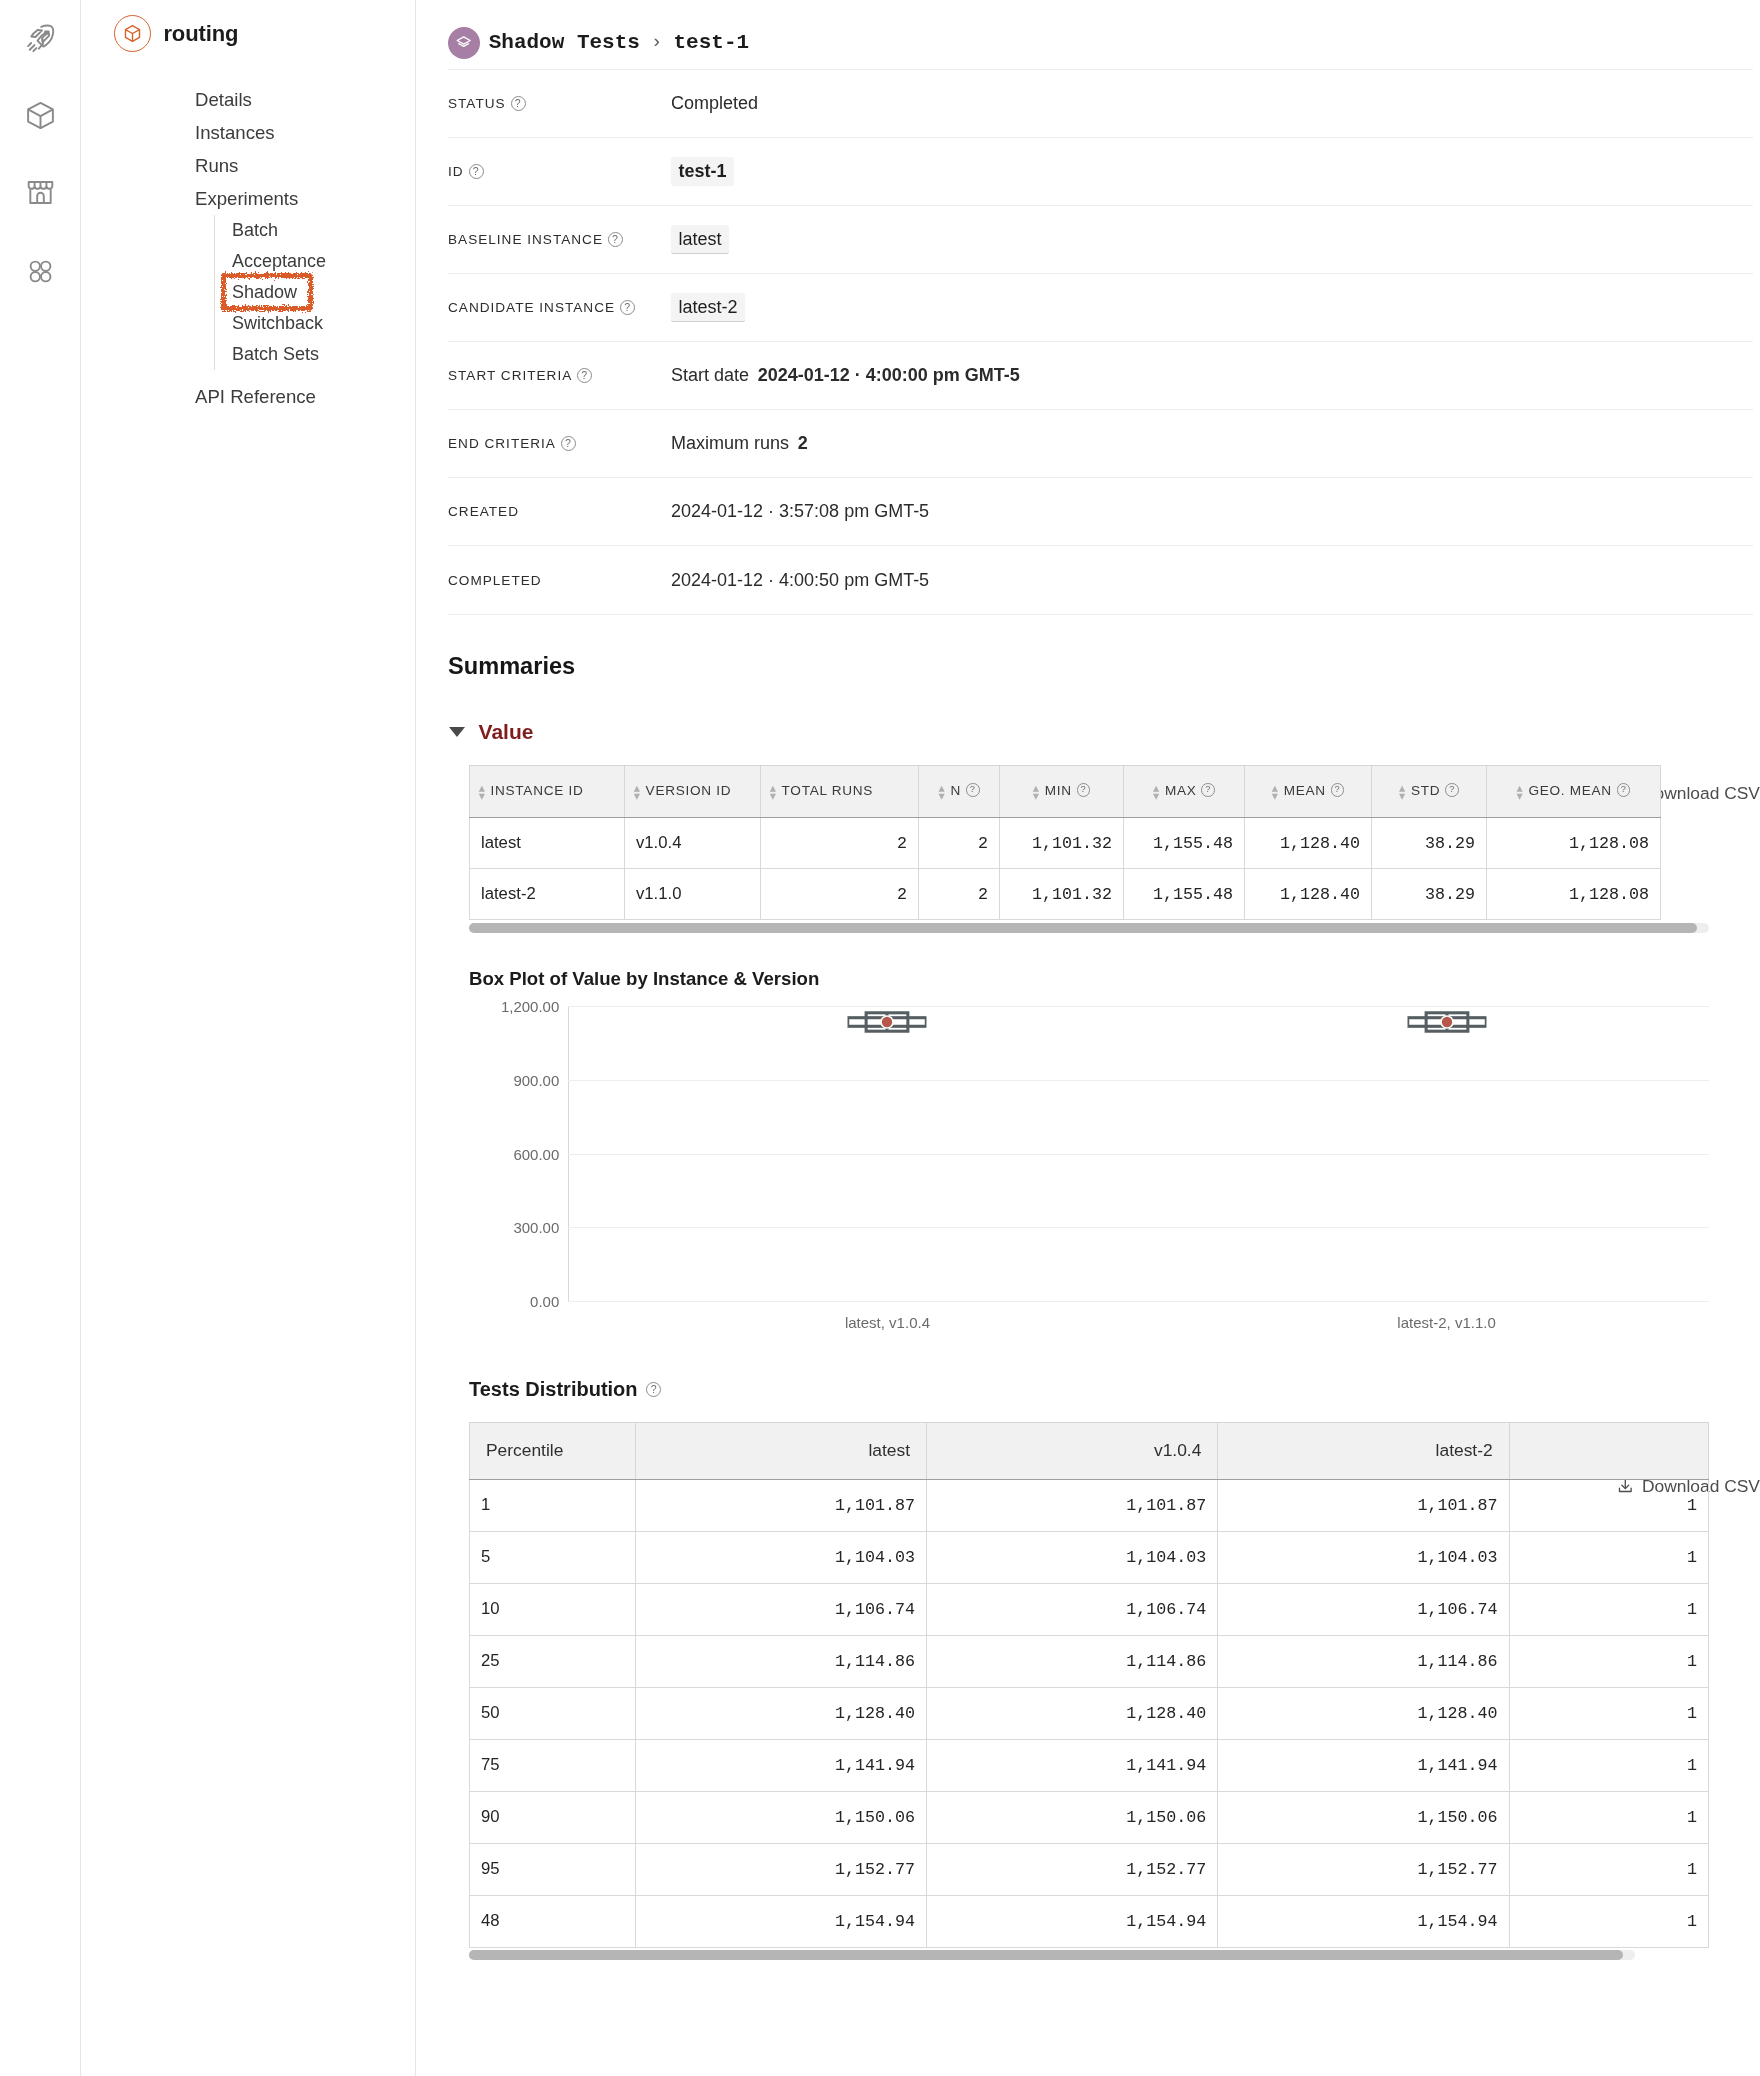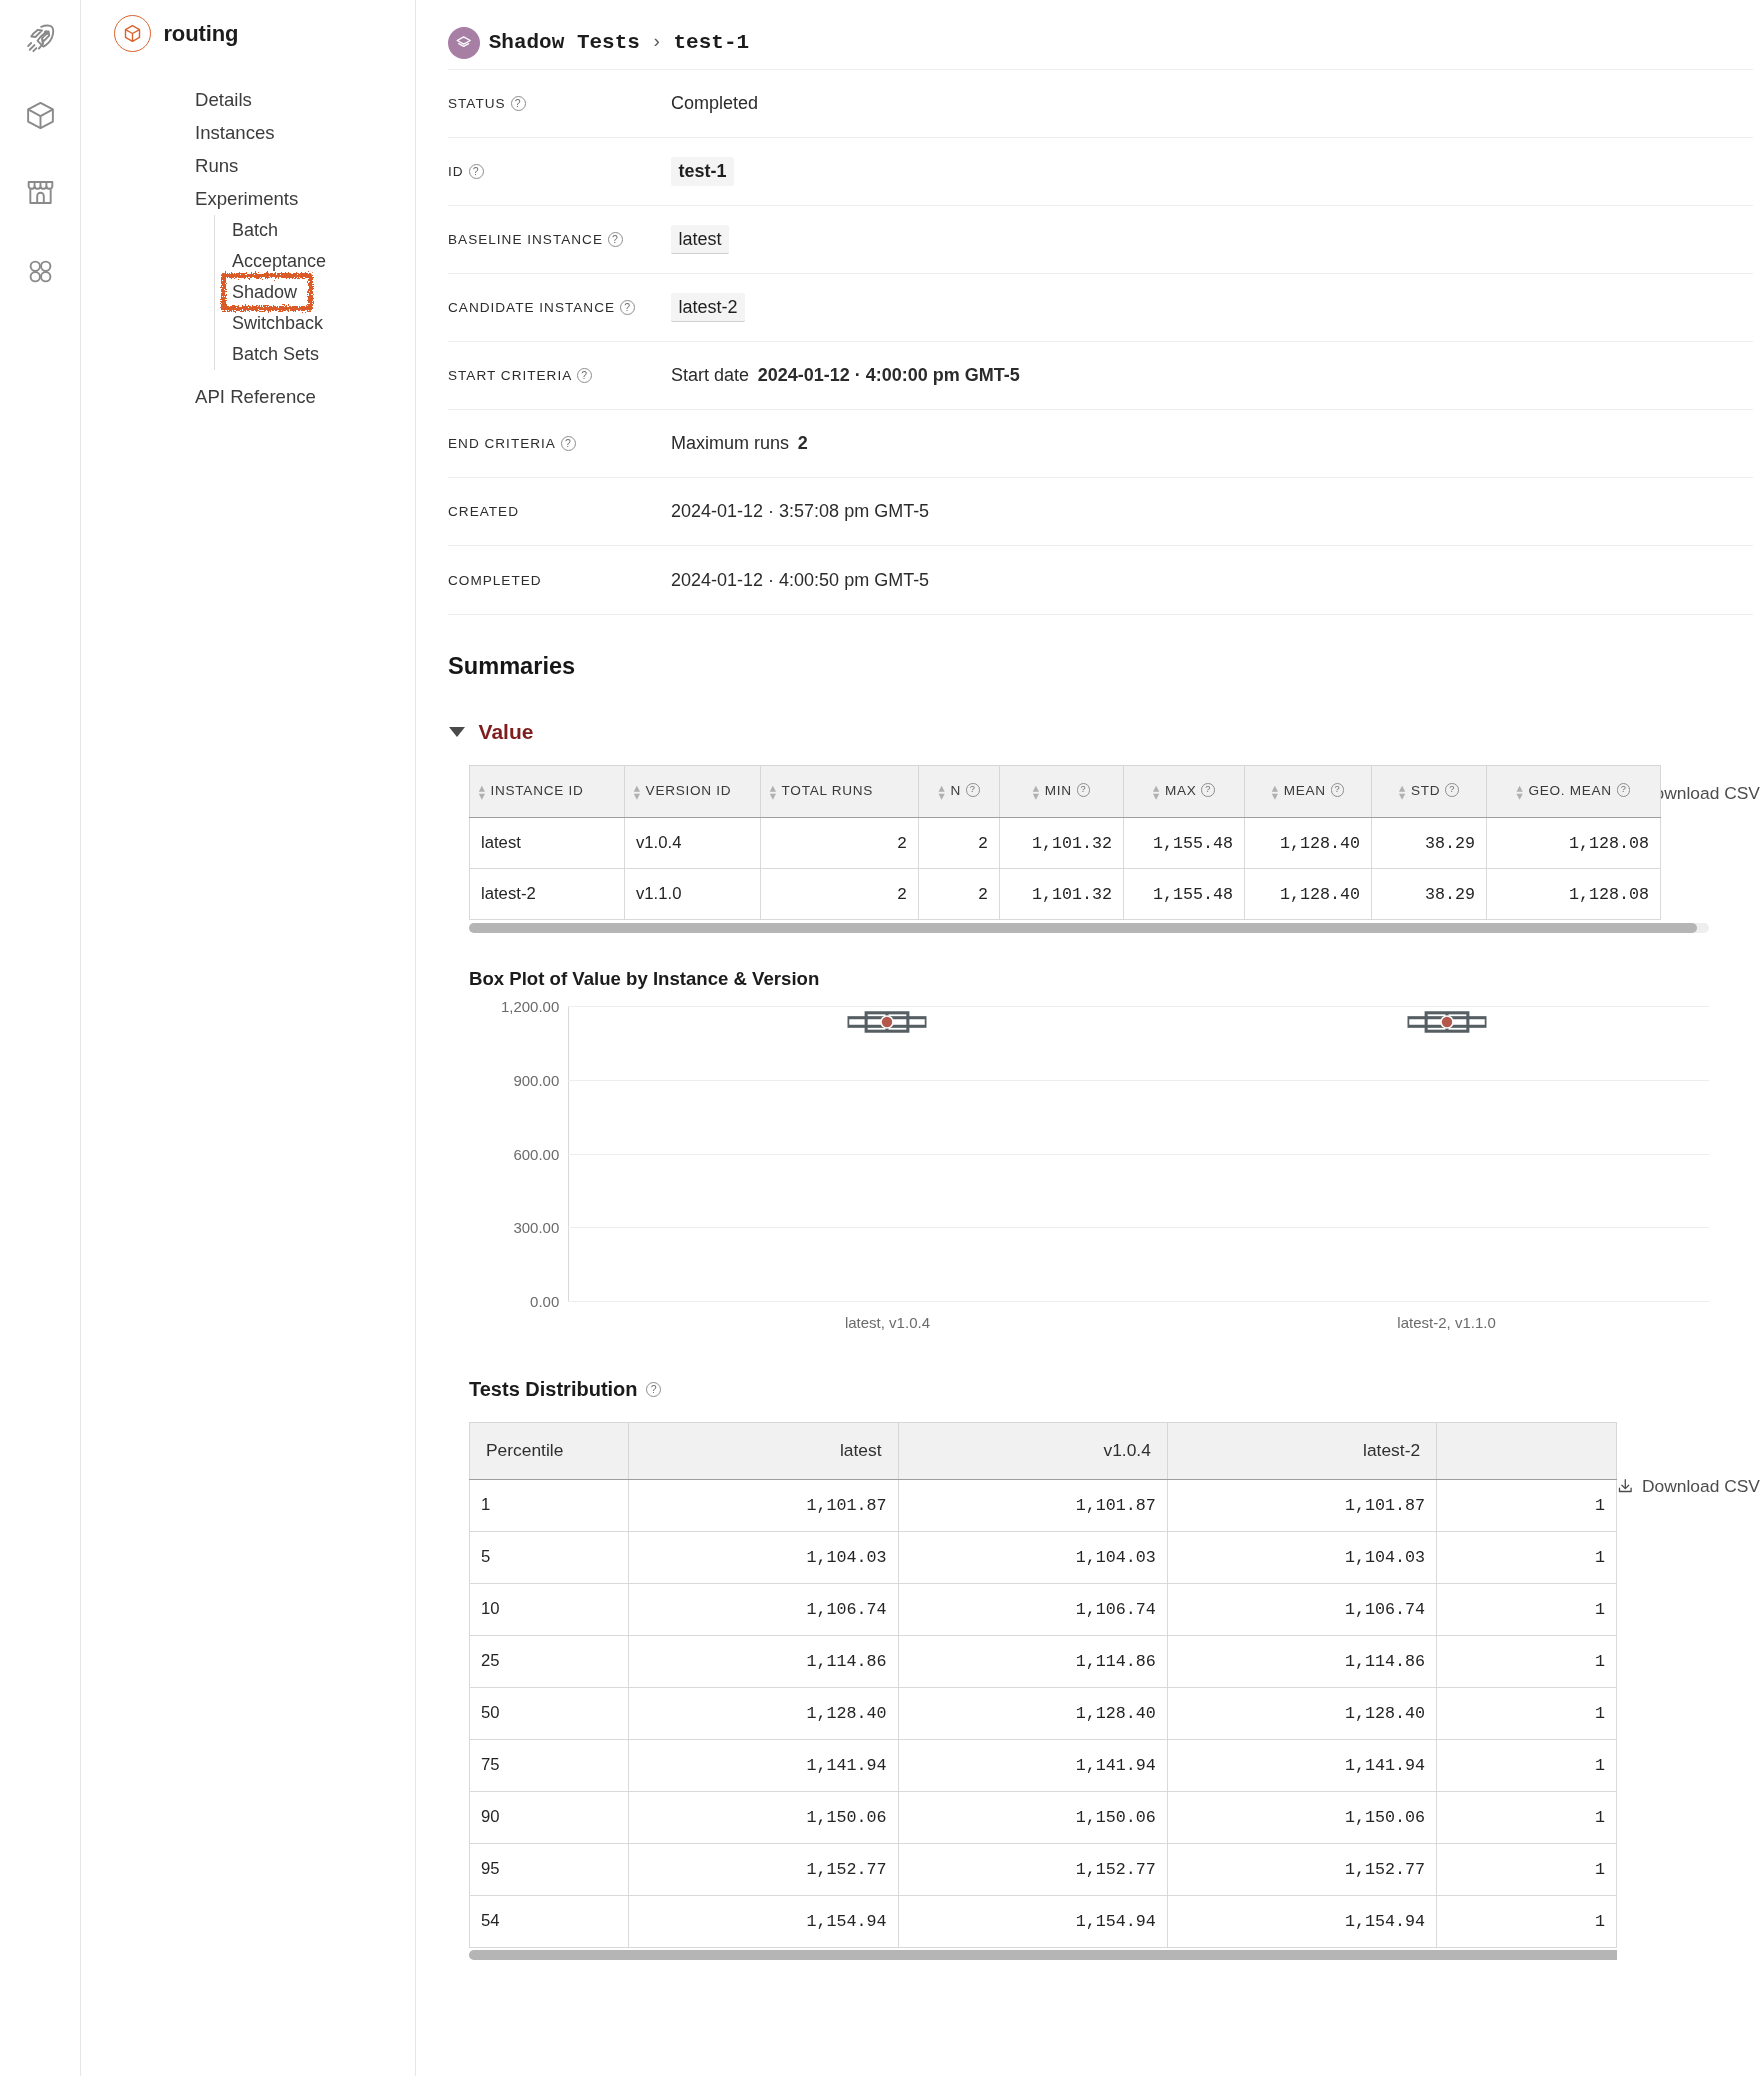--- a/index.html
+++ b/index.html
@@ -159,21 +159,21 @@
     font-size: 15px; color:#6b6b6b; white-space:nowrap;
   }
   .bp-gridline { position:absolute; left:0; right:0; height:1.2px; background:#ededed; }
   .bp-axis { position:absolute; left:0; top:0; bottom:0; width:1.2px; background:#d8d8d8; }
   .bp-xlabel { position:absolute; font-size:15px; color:#6b6b6b; transform:translateX(-50%); white-space:nowrap; }
   .bp-box { position:absolute; transform:translate(-50%,-50%); }
 
   
   #vd-head { display:flex; align-items:center; gap:8.7px; padding: 37px 0 0 52px; }
   #vd-title { font-size:20px; font-weight:700; color:#1b1b1b; }
-  #vd-wrap { margin: 21px 16px 0 52px; width: 1148px; overflow:hidden; position:relative; }
+  #vd-wrap { margin: 21px 16px 0 52px; width: 1240px; overflow:hidden; position:relative; }
   table.vd th {
     background:#f1f1f1; border:1.2px solid #d6d6d6; border-bottom:1.9px solid #9e9e9e;
     height: 57px; padding: 0 16px; font-size: 17.4px; font-weight:400; color:#2f2f2f;
     text-transform:none; letter-spacing:0;
   }
   table.vd td { height: 52px; font-size:16.7px; }
 </style>
 </head>
 <body>
 
@@ -603,21 +603,21 @@
             <td class="num">1</td>
           </tr>
           <tr>
             <td>95</td>
             <td class="num">1,152.77</td>
             <td class="num">1,152.77</td>
             <td class="num">1,152.77</td>
             <td class="num">1</td>
           </tr>
           <tr>
-            <td>54</td>
+            <td>48</td>
             <td class="num">1,154.94</td>
             <td class="num">1,154.94</td>
             <td class="num">1,154.94</td>
             <td class="num">1</td>
           </tr>
         </tbody>
     </table>
     <div class="scroll-track" style="width:1166px">
       <div class="scroll-thumb" style="width:1154px"></div>
     </div>

